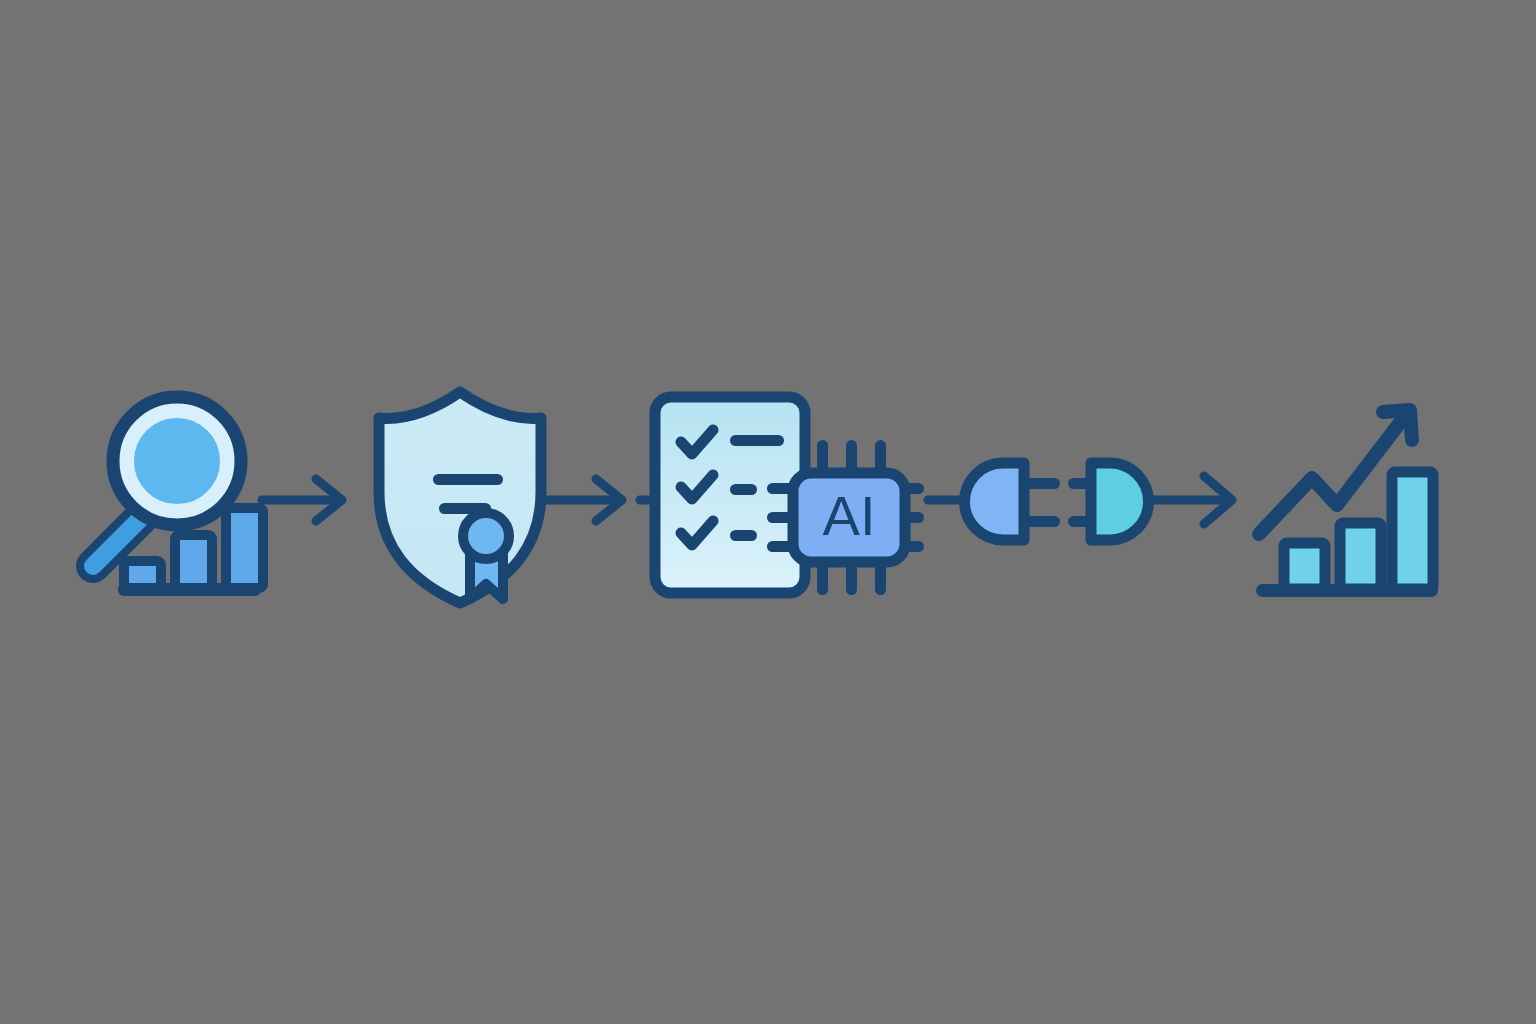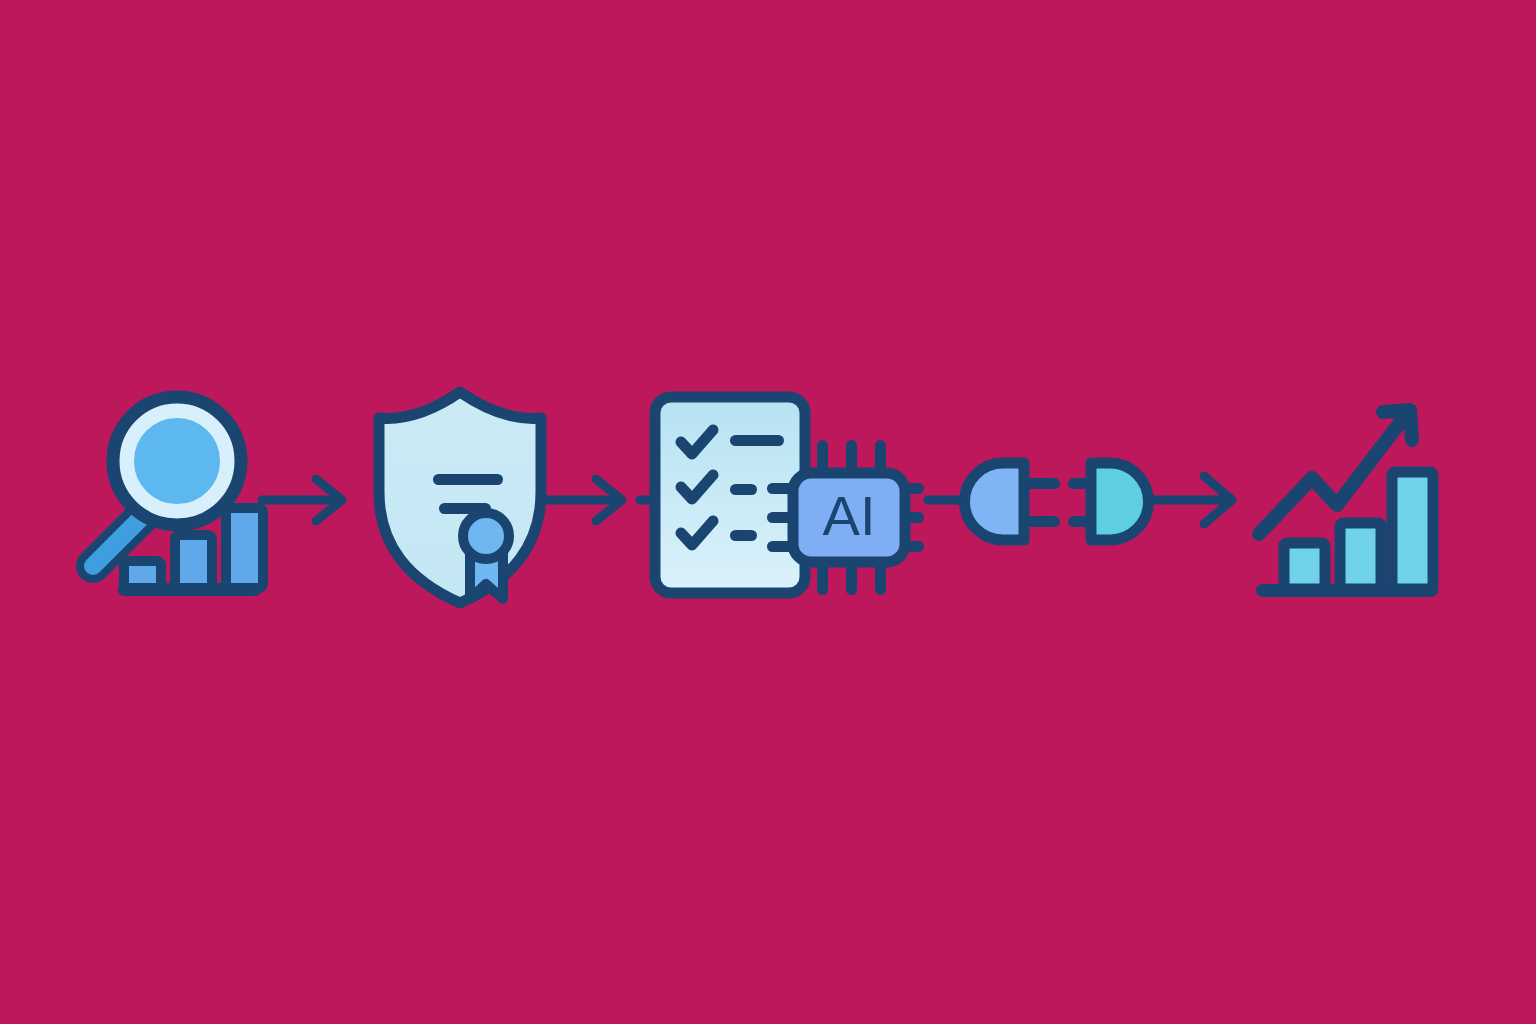--- a/index.html
+++ b/index.html
@@ -10,21 +10,21 @@
   body {
     width: 1536px;
     height: 1024px;
     overflow: hidden;
     font-family: "Liberation Sans", sans-serif;
   }
   #stage {
     position: relative;
     width: 1536px;
     height: 1024px;
-    background: #be185d;
+    background: #737373;
   }
   #flow-svg {
     position: absolute;
     left: 0;
     top: 0;
     width: 1536px;
     height: 1024px;
     display: block;
   }
   .chip-label {

